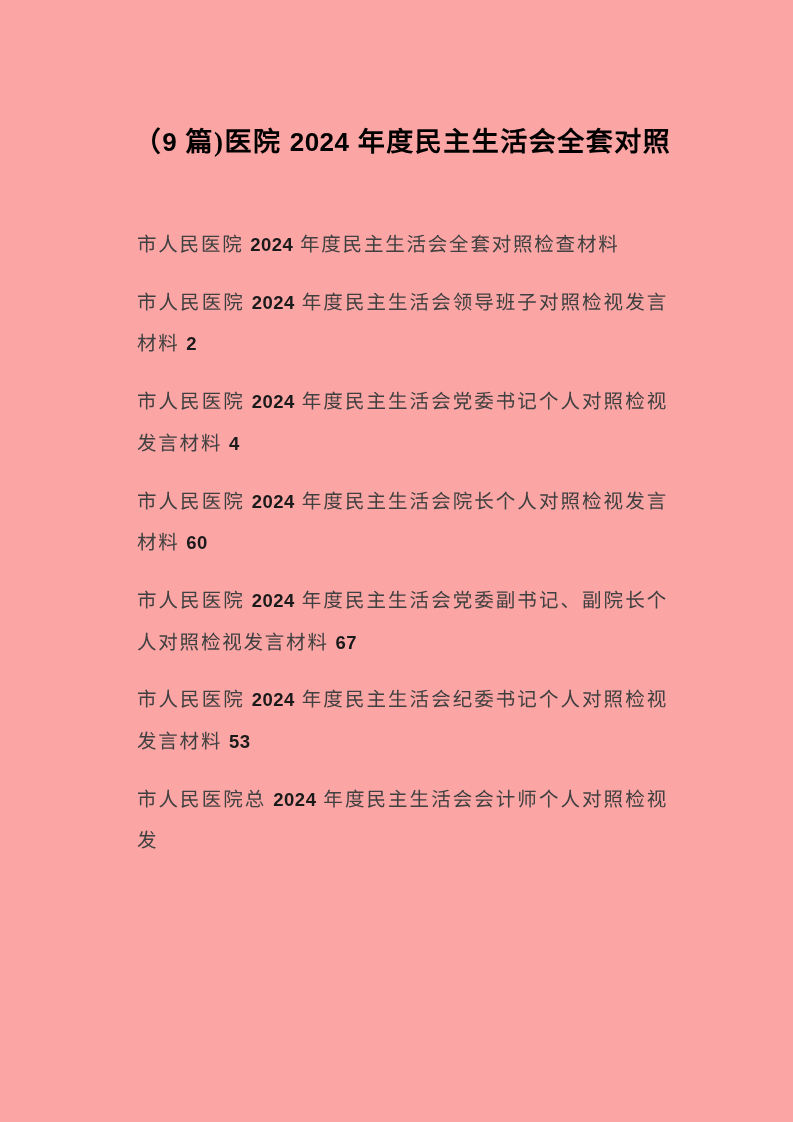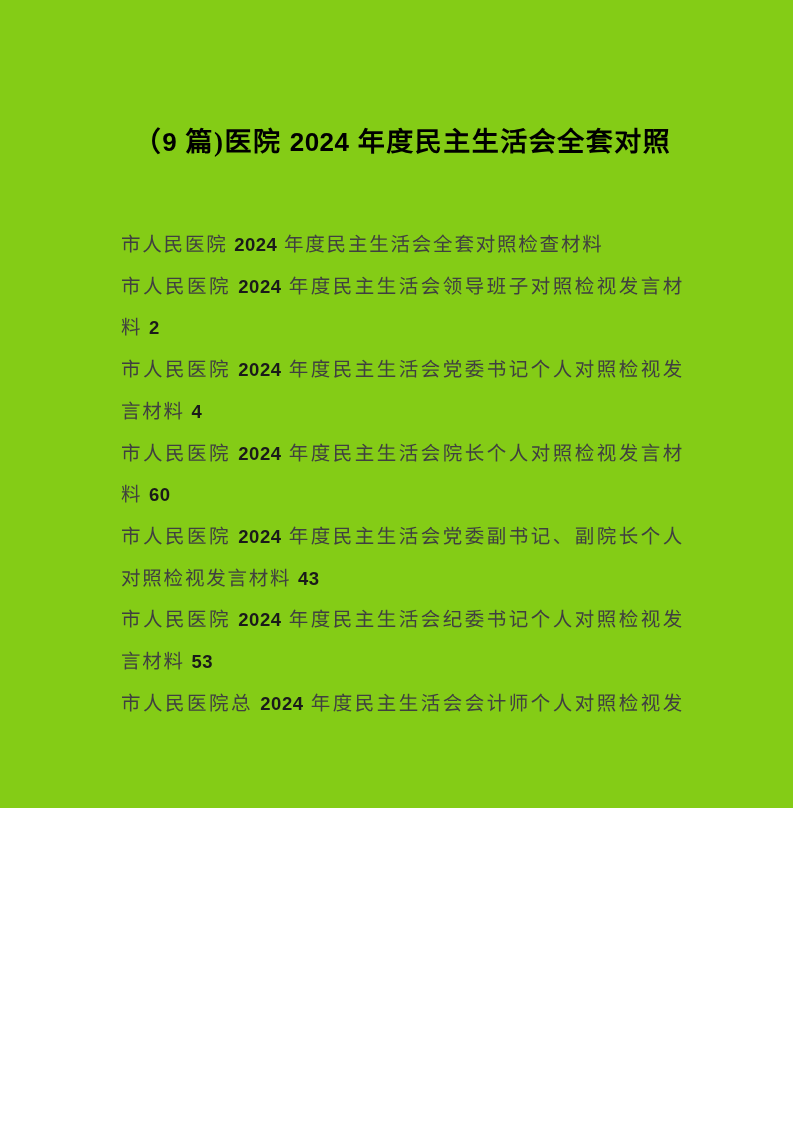--- a/index.html
+++ b/index.html
@@ -9,22 +9,22 @@
   }
   body {
     width: 793px;
     height: 1122px;
     overflow: hidden;
     font-family: "Liberation Serif", "DejaVu Serif", serif;
   }
   .page {
     box-sizing: border-box;
     width: 793px;
-    height: 808px;
-    background: #84cc16;
+    height: 1122px;
+    background: #fca5a5;
     padding: 114px 109px 8px 121px;
   }
   .doc-title {
     margin: 0;
     text-align: center;
     font-size: 27px;
     font-weight: 700;
     line-height: 57px;
     letter-spacing: 1.5px;
     color: #000000;
@@ -32,21 +32,21 @@
   }
   .toc {
     margin-top: 53px;
     font-size: 19.5px;
     line-height: 41.7px;
     letter-spacing: 1.8px;
     text-align: justify;
     color: #404040;
   }
   .toc p {
-    margin: 0;
+    margin: 16px;
   }
   .toc p.truncated {
     text-align-last: justify;
   }
   .num {
     font-family: "Liberation Sans", "DejaVu Sans", sans-serif;
     font-weight: 700;
     color: #1a1a1a;
     font-size: 18.5px;
     letter-spacing: 0.5px;
@@ -62,17 +62,17 @@
 <div class="page">
   <h1 class="doc-title">
     <div class="richify">（<span class="num">9</span> 篇)医院 <span class="num">2024</span> 年度民主生活会全套对照</div>
   </h1>
 
   <div class="toc">
       <p>市人民医院 <span class="num">2024</span> 年度民主生活会全套对照检查材料</p>
       <p>市人民医院 <span class="num">2024</span> 年度民主生活会领导班子对照检视发言材料 <span class="num">2</span></p>
       <p>市人民医院 <span class="num">2024</span> 年度民主生活会党委书记个人对照检视发言材料 <span class="num">4</span></p>
       <p>市人民医院 <span class="num">2024</span> 年度民主生活会院长个人对照检视发言材料 <span class="num">60</span></p>
-      <p>市人民医院 <span class="num">2024</span> 年度民主生活会党委副书记、副院长个人对照检视发言材料 <span class="num">43</span></p>
+      <p>市人民医院 <span class="num">2024</span> 年度民主生活会党委副书记、副院长个人对照检视发言材料 <span class="num">67</span></p>
       <p>市人民医院 <span class="num">2024</span> 年度民主生活会纪委书记个人对照检视发言材料 <span class="num">53</span></p>
       <p class="truncated">市人民医院总 <span class="num">2024</span> 年度民主生活会会计师个人对照检视发</p>
     </div>
 </div>
 
 </body></html>

